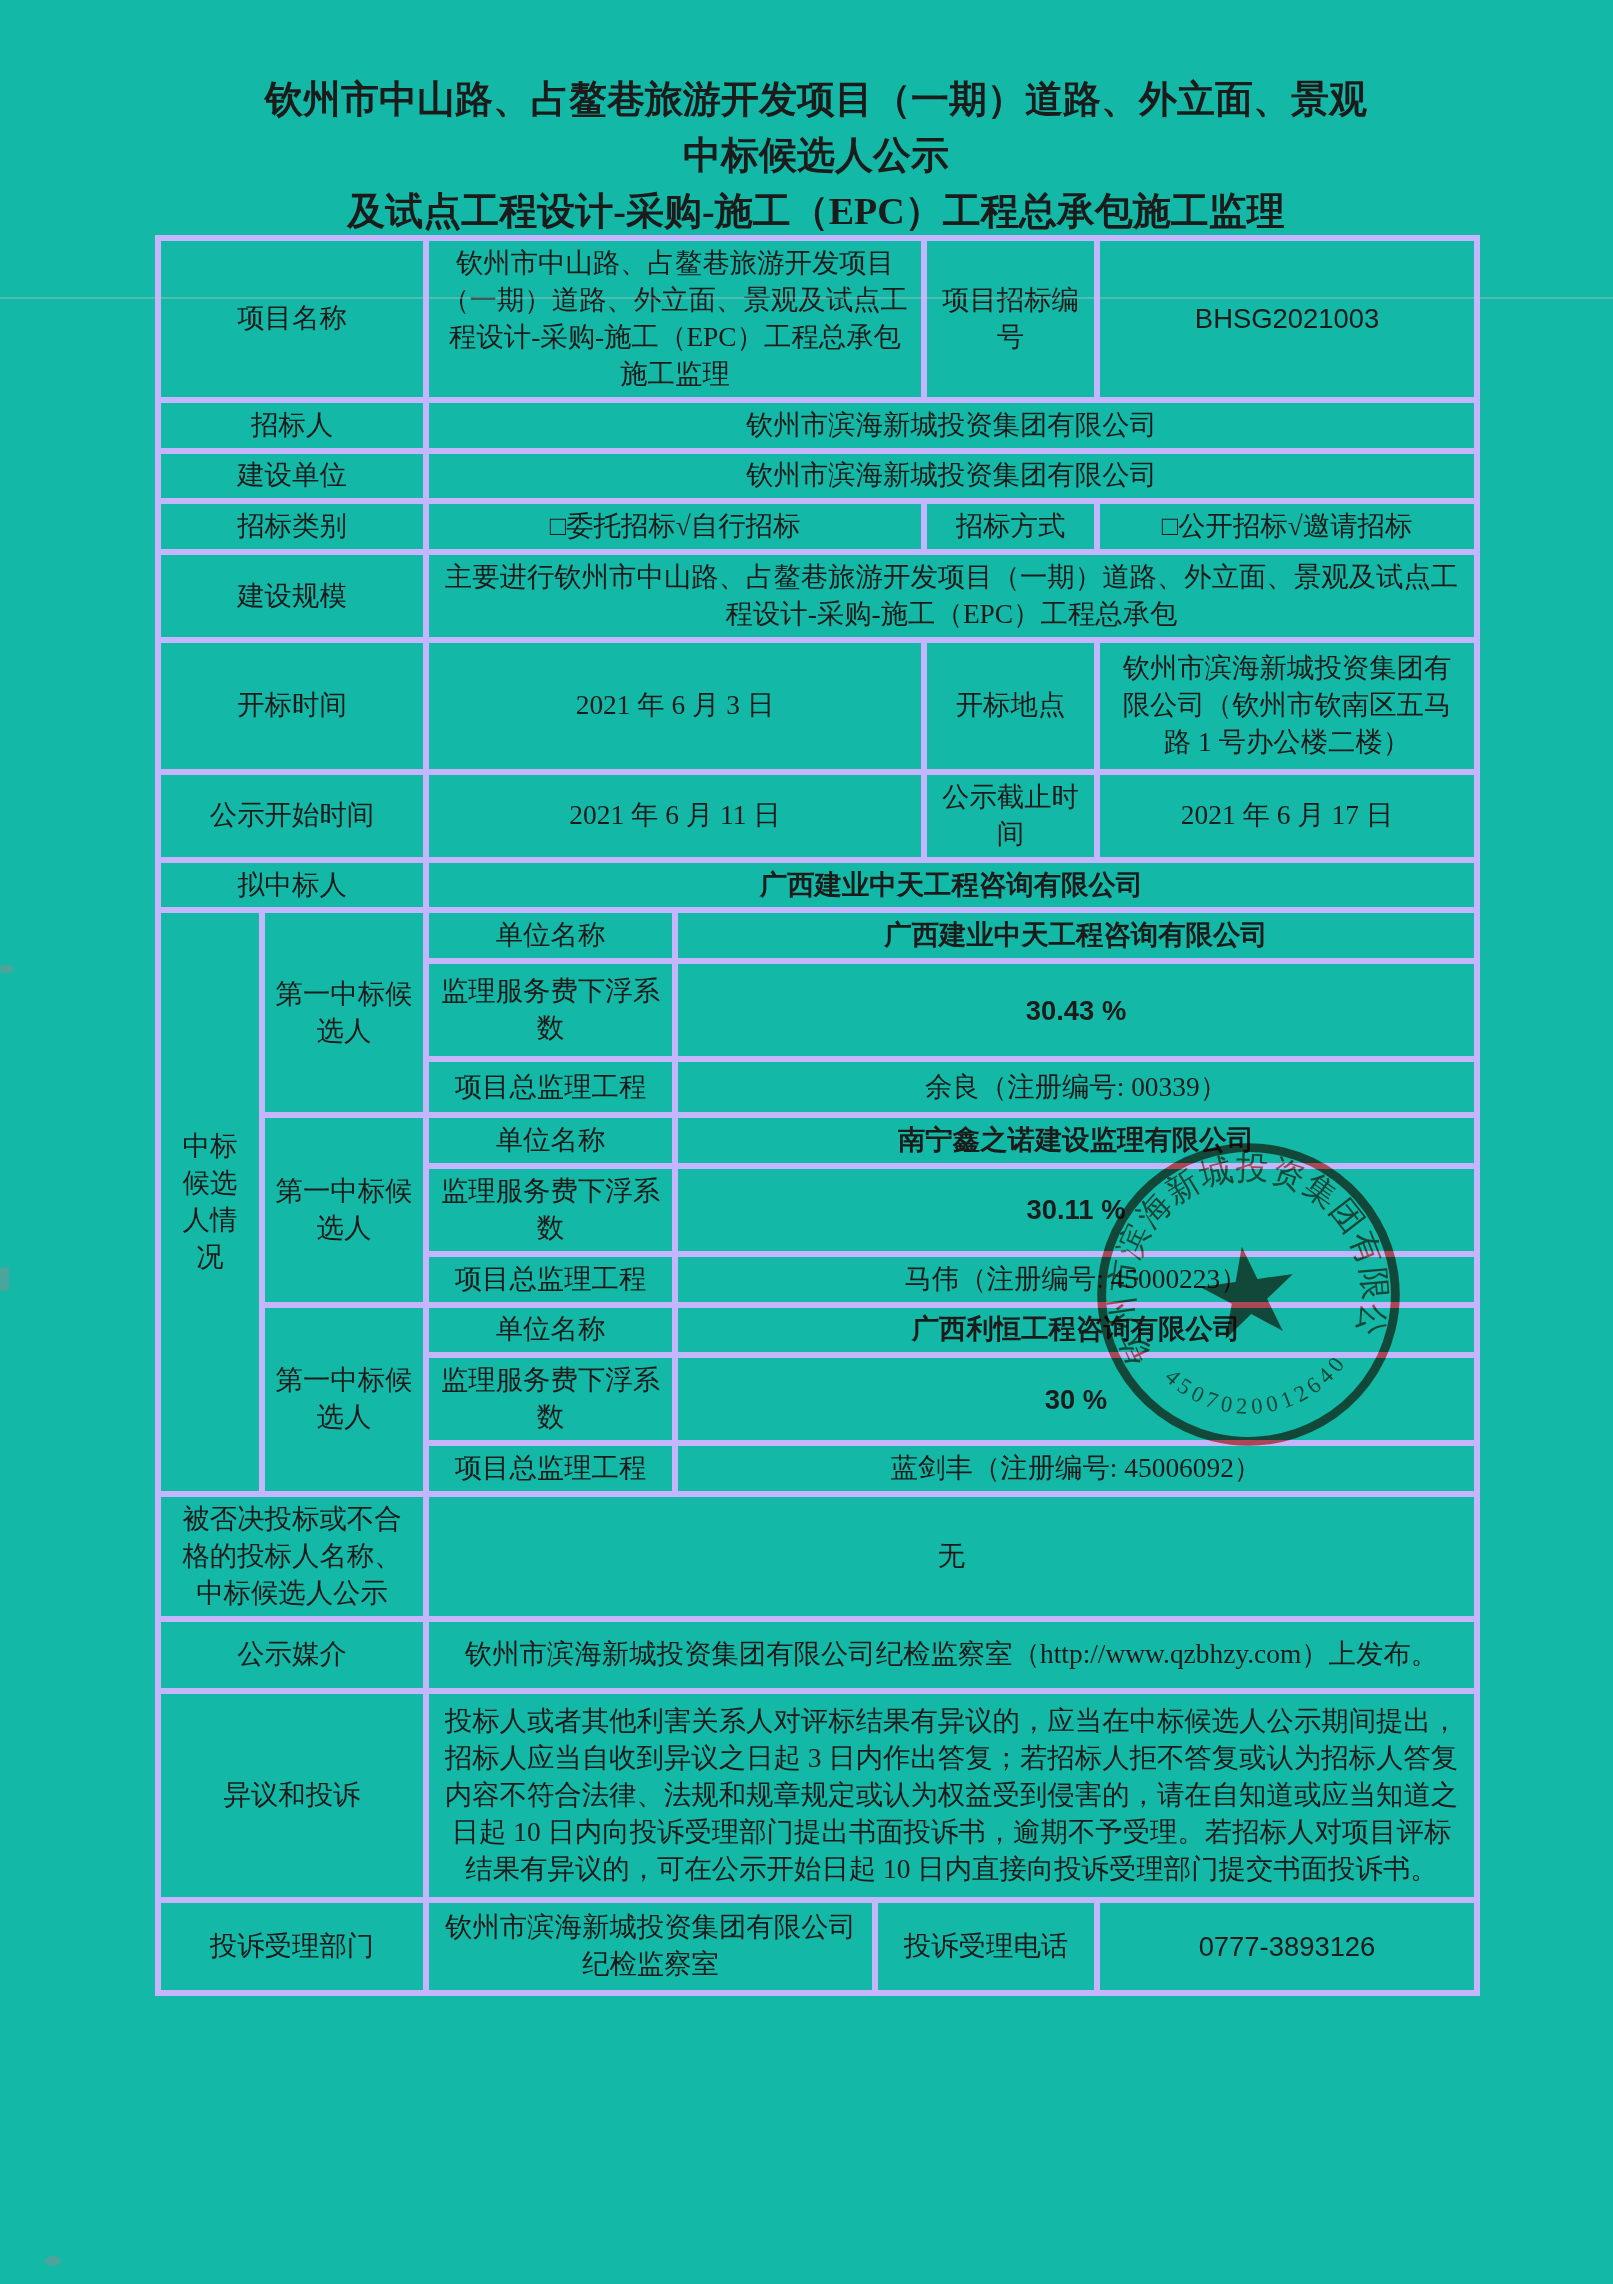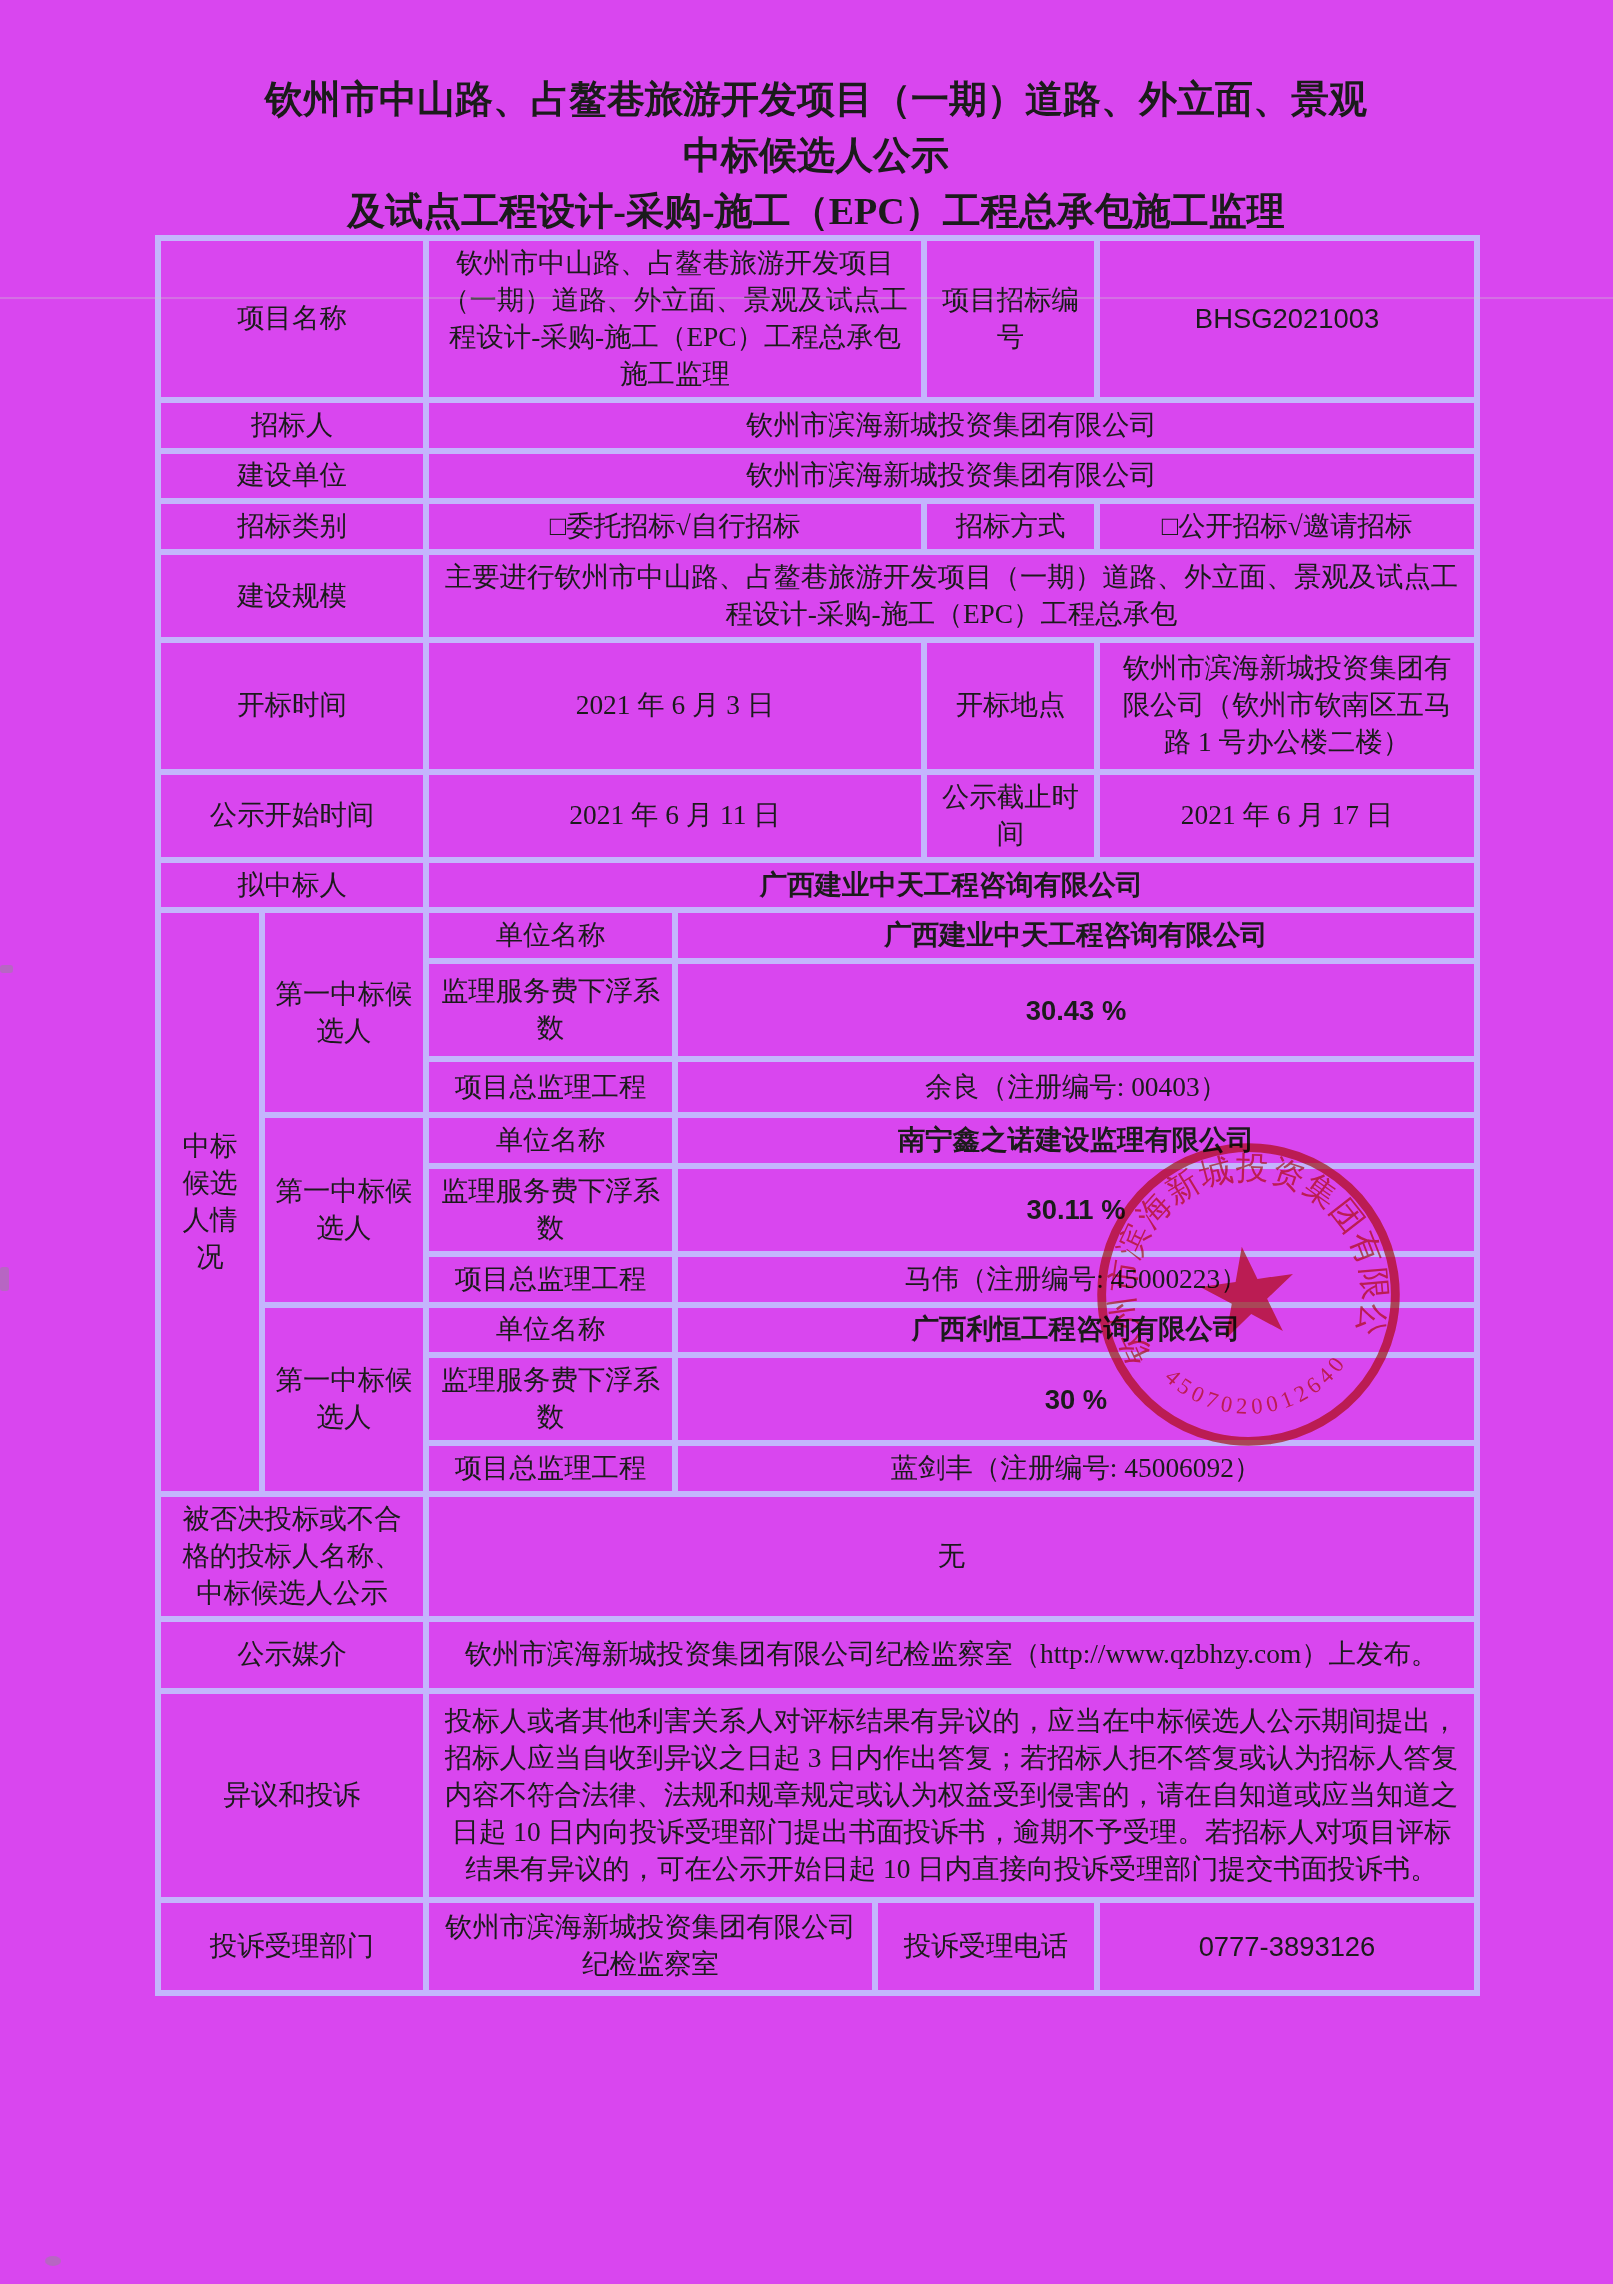--- a/index.html
+++ b/index.html
@@ -1,19 +1,19 @@
 <!DOCTYPE html>
 <html><head>
 <meta charset="utf-8">
 <style>
   html,body{margin:0;padding:0;background:#ffffff;}
   .page{
     position:relative;
     width:1613px;height:2285px;
-    background:#d946ef;
+    background:#14b8a6;
     color:#1b1b1b;
     font-family:"Liberation Serif", serif;
     overflow:hidden;
   }
   
   .title{
     position:absolute;left:157px;top:71px;width:1318px;
     text-align:center;font-weight:bold;font-size:38px;line-height:56px;
   }
   
@@ -135,21 +135,21 @@
         <td rowspan="3" class="rank">第一中标候选人</td>
         <td class="l">单位名称</td>
         <td colspan="4" class="l b big">广西建业中天工程咨询有限公司</td>
       </tr>
       <tr style="height:98px">
         <td class="l">监理服务费下浮系数</td>
         <td colspan="4" class="l b sans">30.43 %</td>
       </tr>
       <tr style="height:56px">
         <td class="l">项目总监理工程</td>
-        <td colspan="4" class="l">余良（注册编号: 00403）</td>
+        <td colspan="4" class="l">余良（注册编号: 00339）</td>
       </tr>
 
       <tr style="height:46px">
         <td rowspan="3" class="rank">第一中标候选人</td>
         <td class="l">单位名称</td>
         <td colspan="4" class="l b big">南宁鑫之诺建设监理有限公司</td>
       </tr>
       <tr style="height:81px">
         <td class="l">监理服务费下浮系数</td>
         <td colspan="4" class="l b sans">30.11 %</td>

